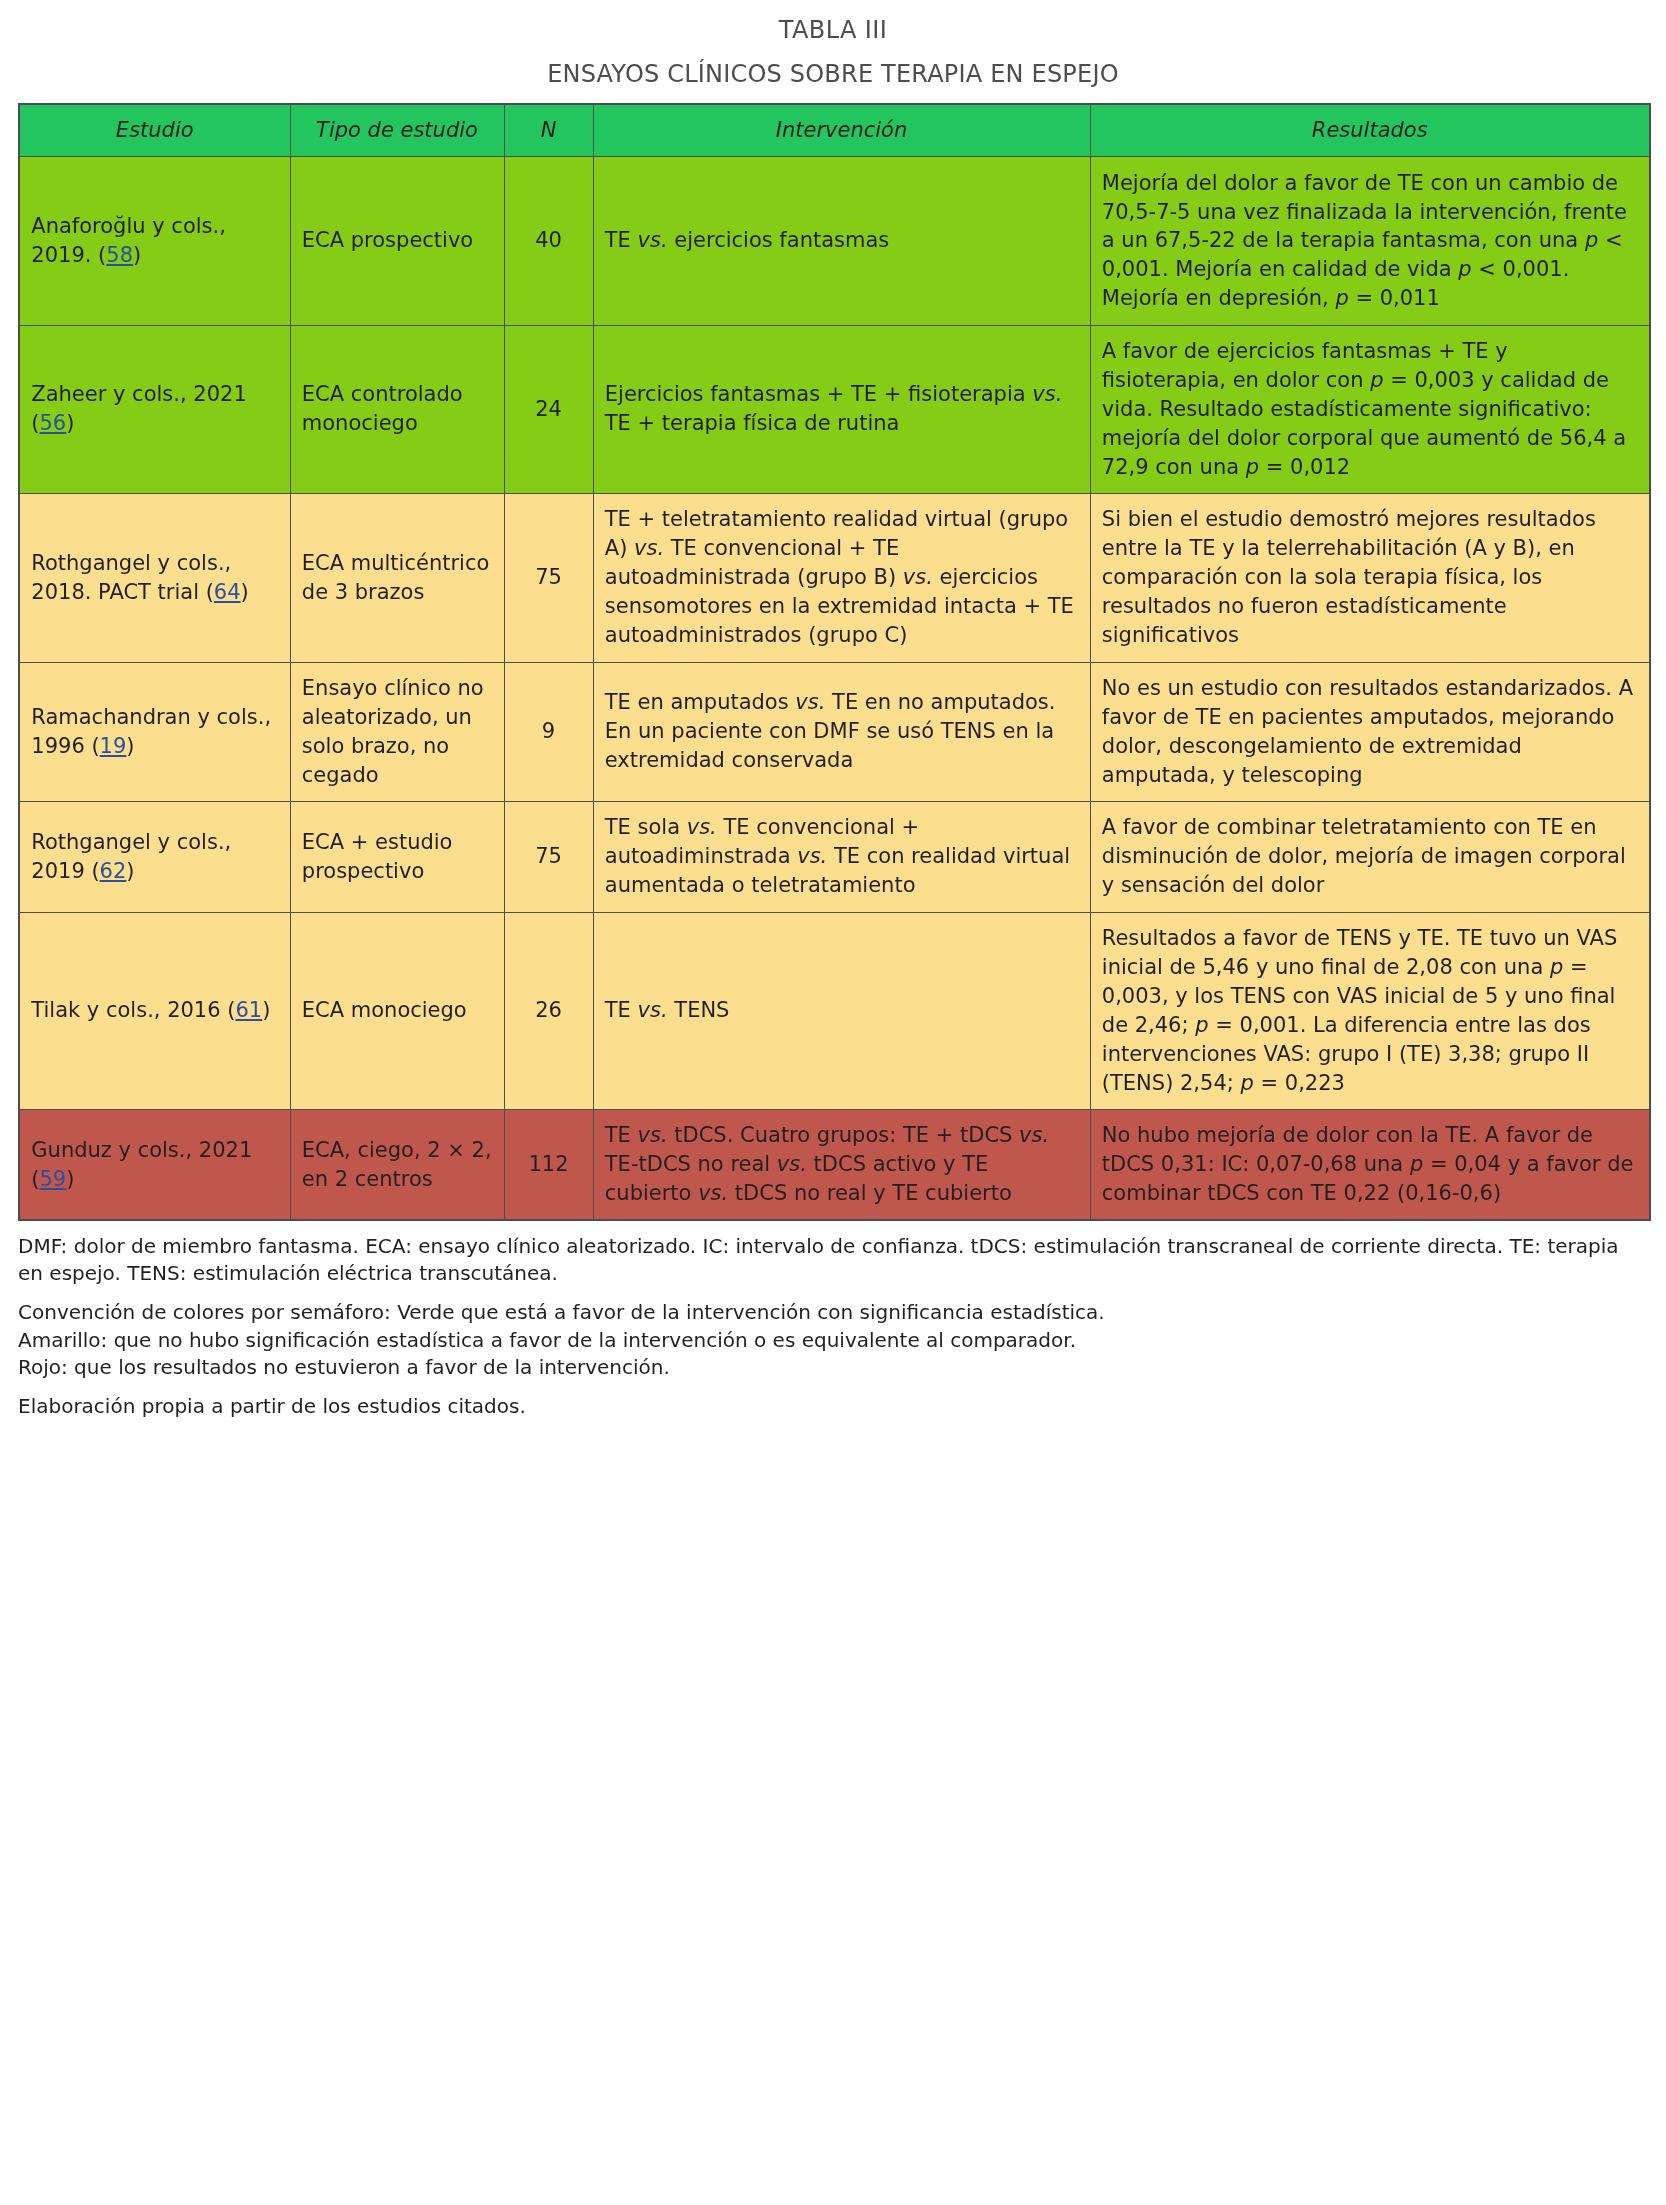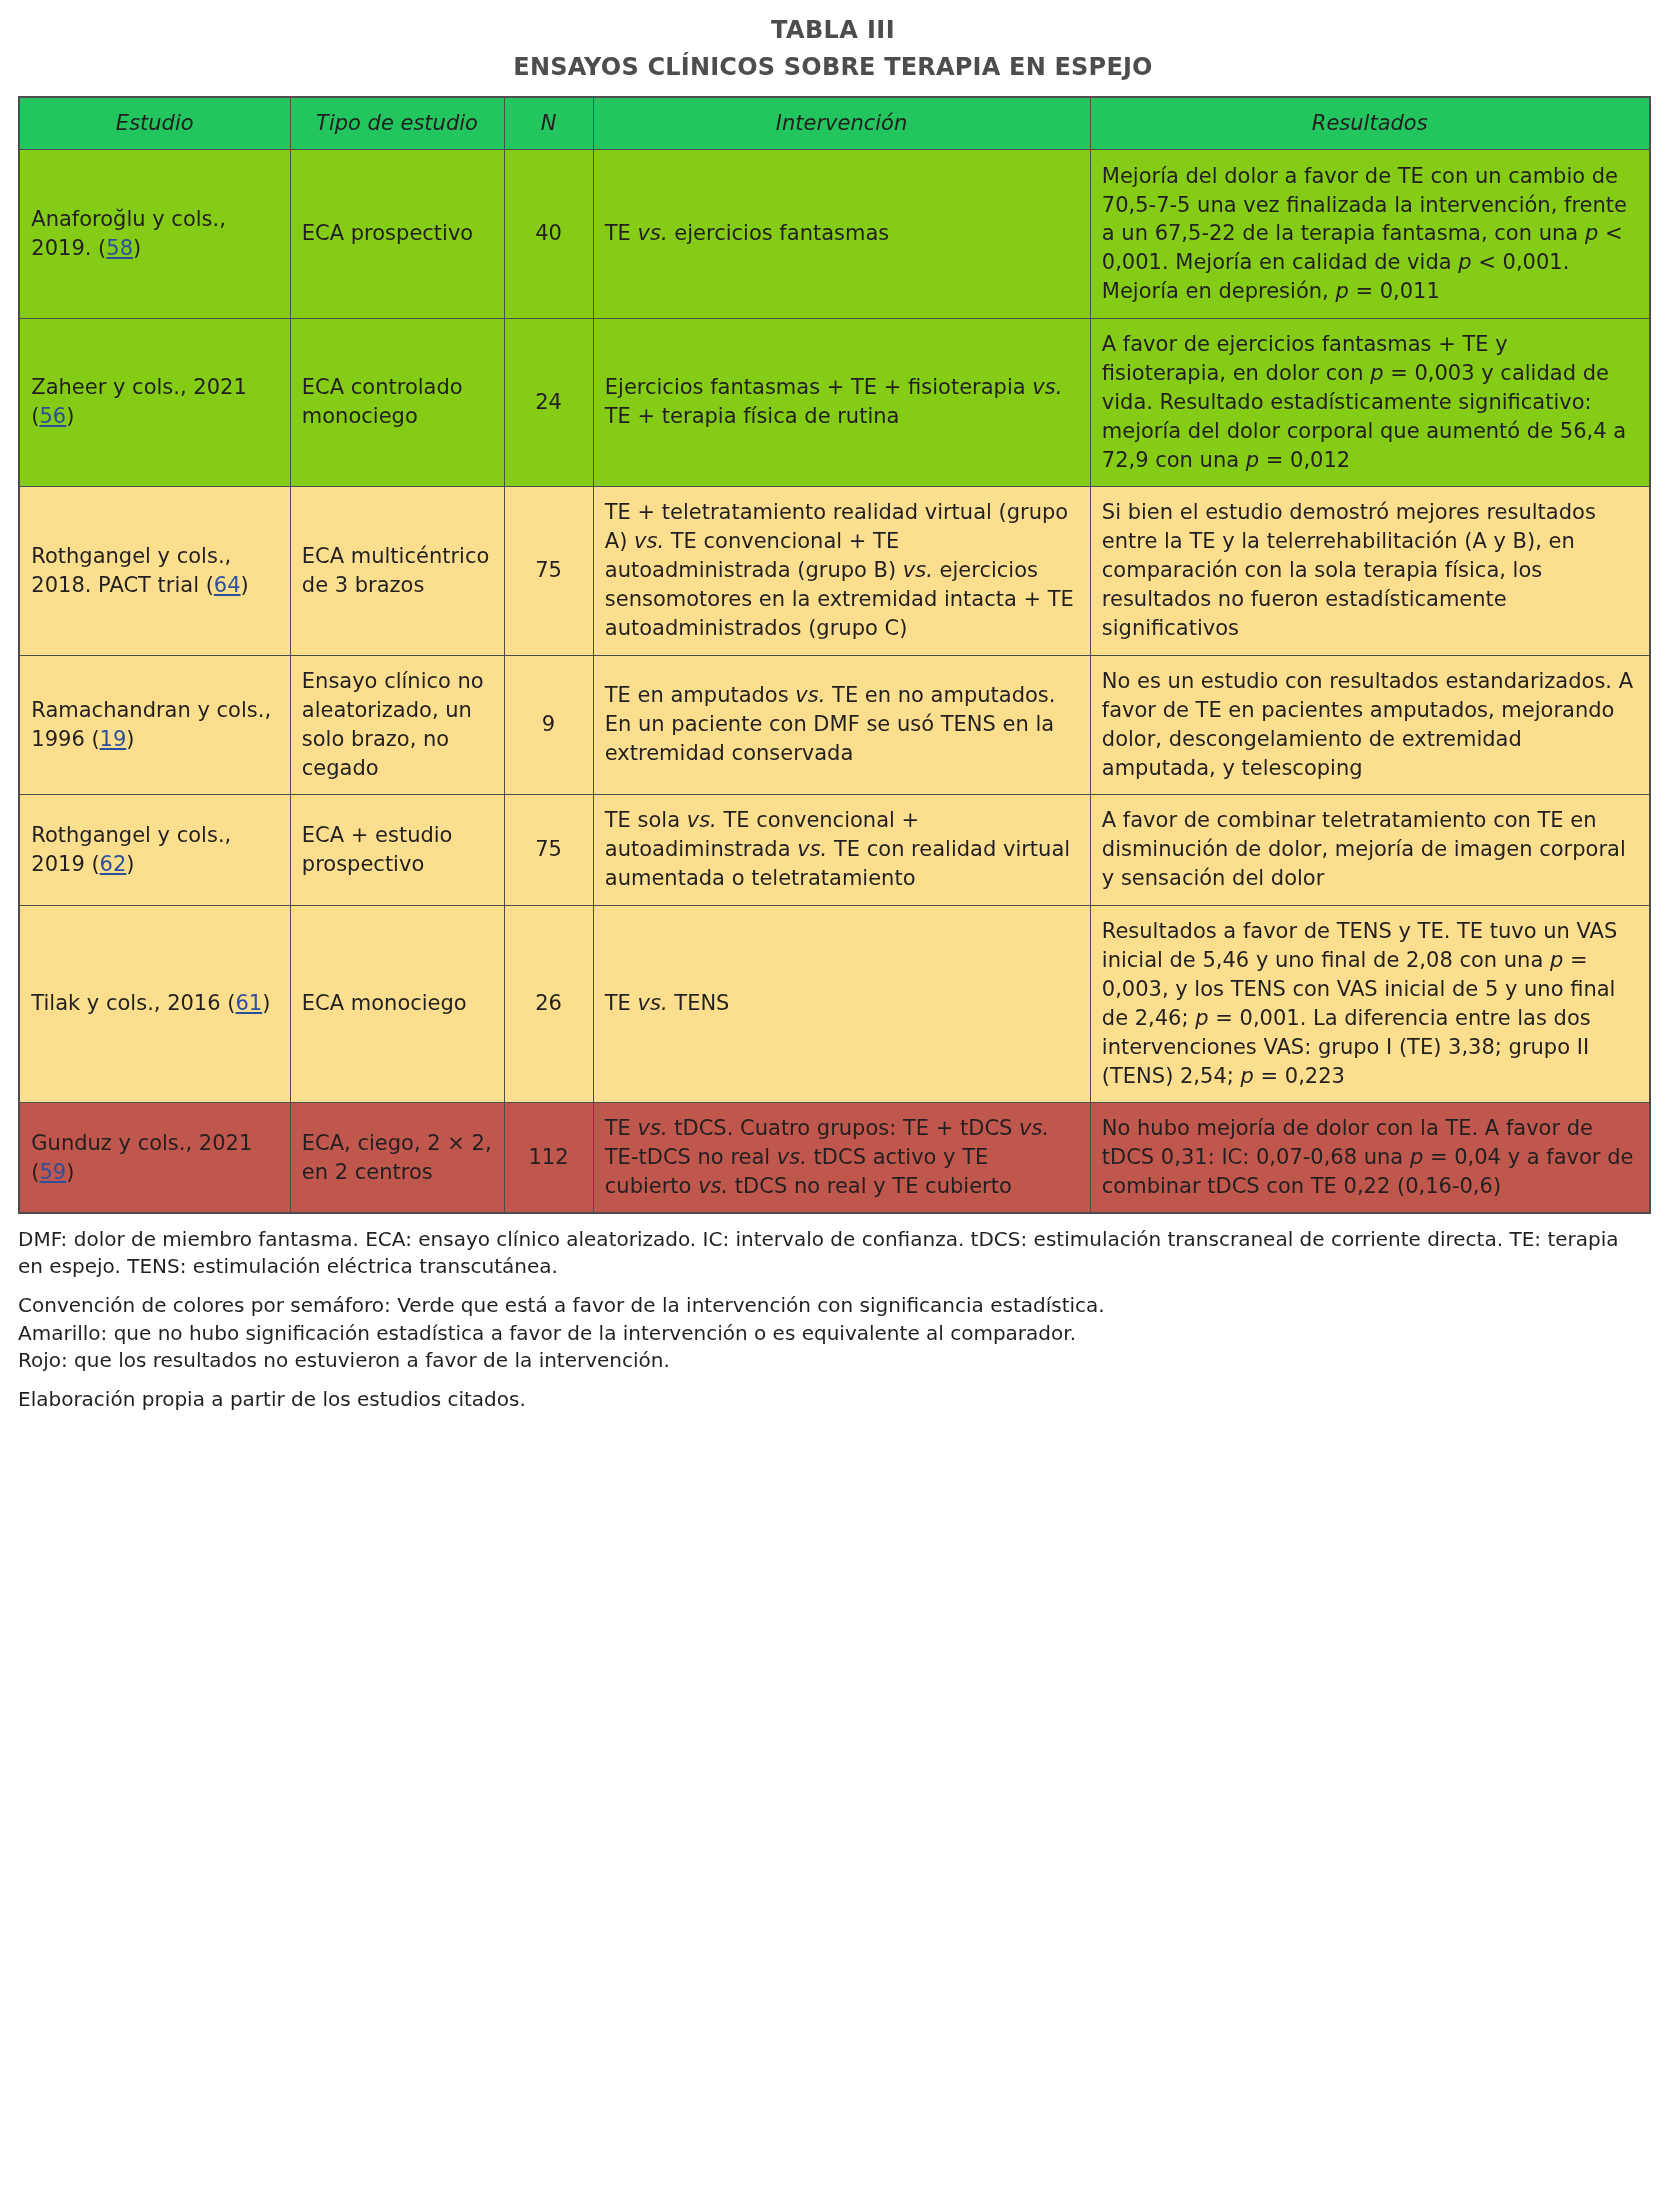--- a/index.html
+++ b/index.html
@@ -16,32 +16,32 @@
     width: 1666px;
     box-sizing: border-box;
     padding: 14.5px 18px 16px 18px;
   }
   .title-block {
     text-align: center;
     margin-bottom: 13px;
   }
   .title-main {
     font-size: 24px;
-    font-weight: bold;
+    font-weight: normal;
     letter-spacing: 0.4px;
     color: #4d4d4d;
     line-height: 1.25;
   }
   .title-sub {
     font-size: 24px;
-    font-weight: bold;
+    font-weight: normal;
     letter-spacing: 0.2px;
     color: #4d4d4d;
     line-height: 1.3;
-    margin-top: 7px;
+    margin-top: 14px;
   }
   table.data-table {
     border-collapse: collapse;
     width: 1631px;
     table-layout: fixed;
     border: 2.4px solid #4d4d4d;
   }
   table.data-table th,
   table.data-table td {
     border: 1.6px solid #4d4d4d;

